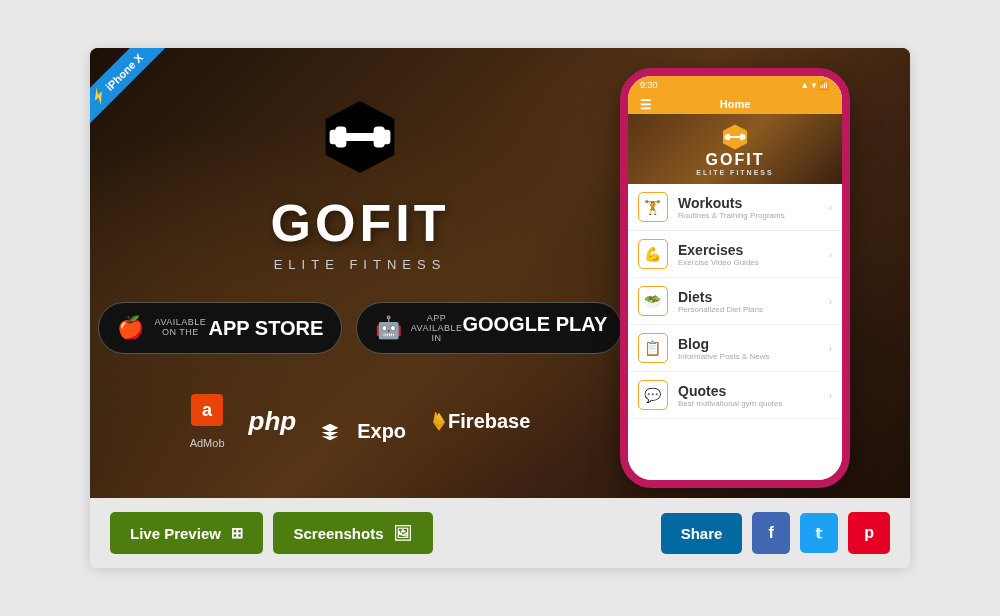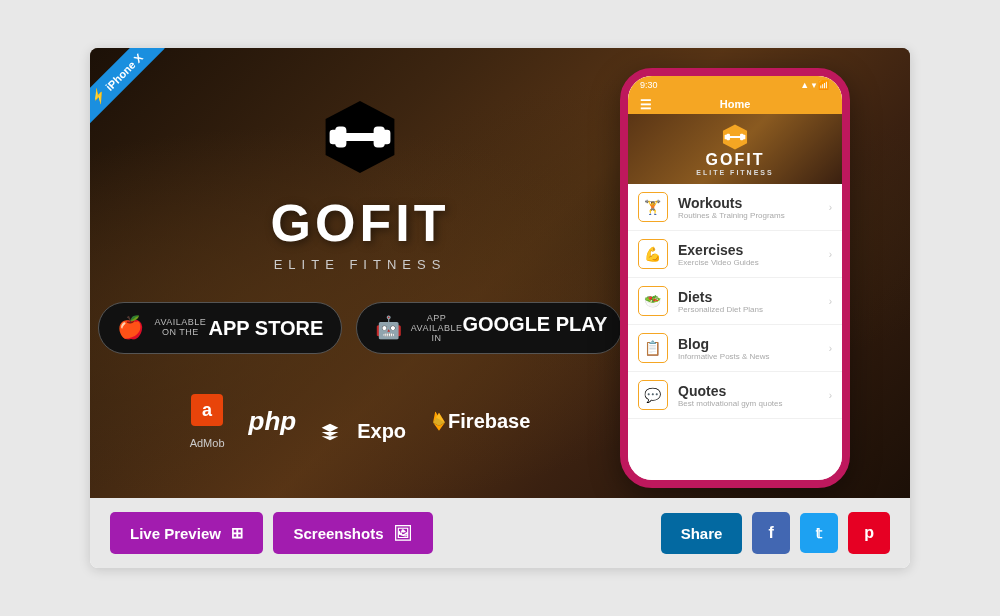--- a/index.html
+++ b/index.html
@@ -298,21 +298,21 @@
 
     
     .toolbar {
       background: #e8e8e8;
       padding: 14px 20px;
       display: flex;
       align-items: center;
       gap: 10px;
     }
     .toolbar-btn {
-      background: #a21caf;
+      background: #4d7c0f;
       color: white;
       border: none;
       border-radius: 5px;
       padding: 12px 20px;
       font-size: 15px;
       font-weight: 600;
       cursor: pointer;
       display: flex;
       align-items: center;
       gap: 10px;

